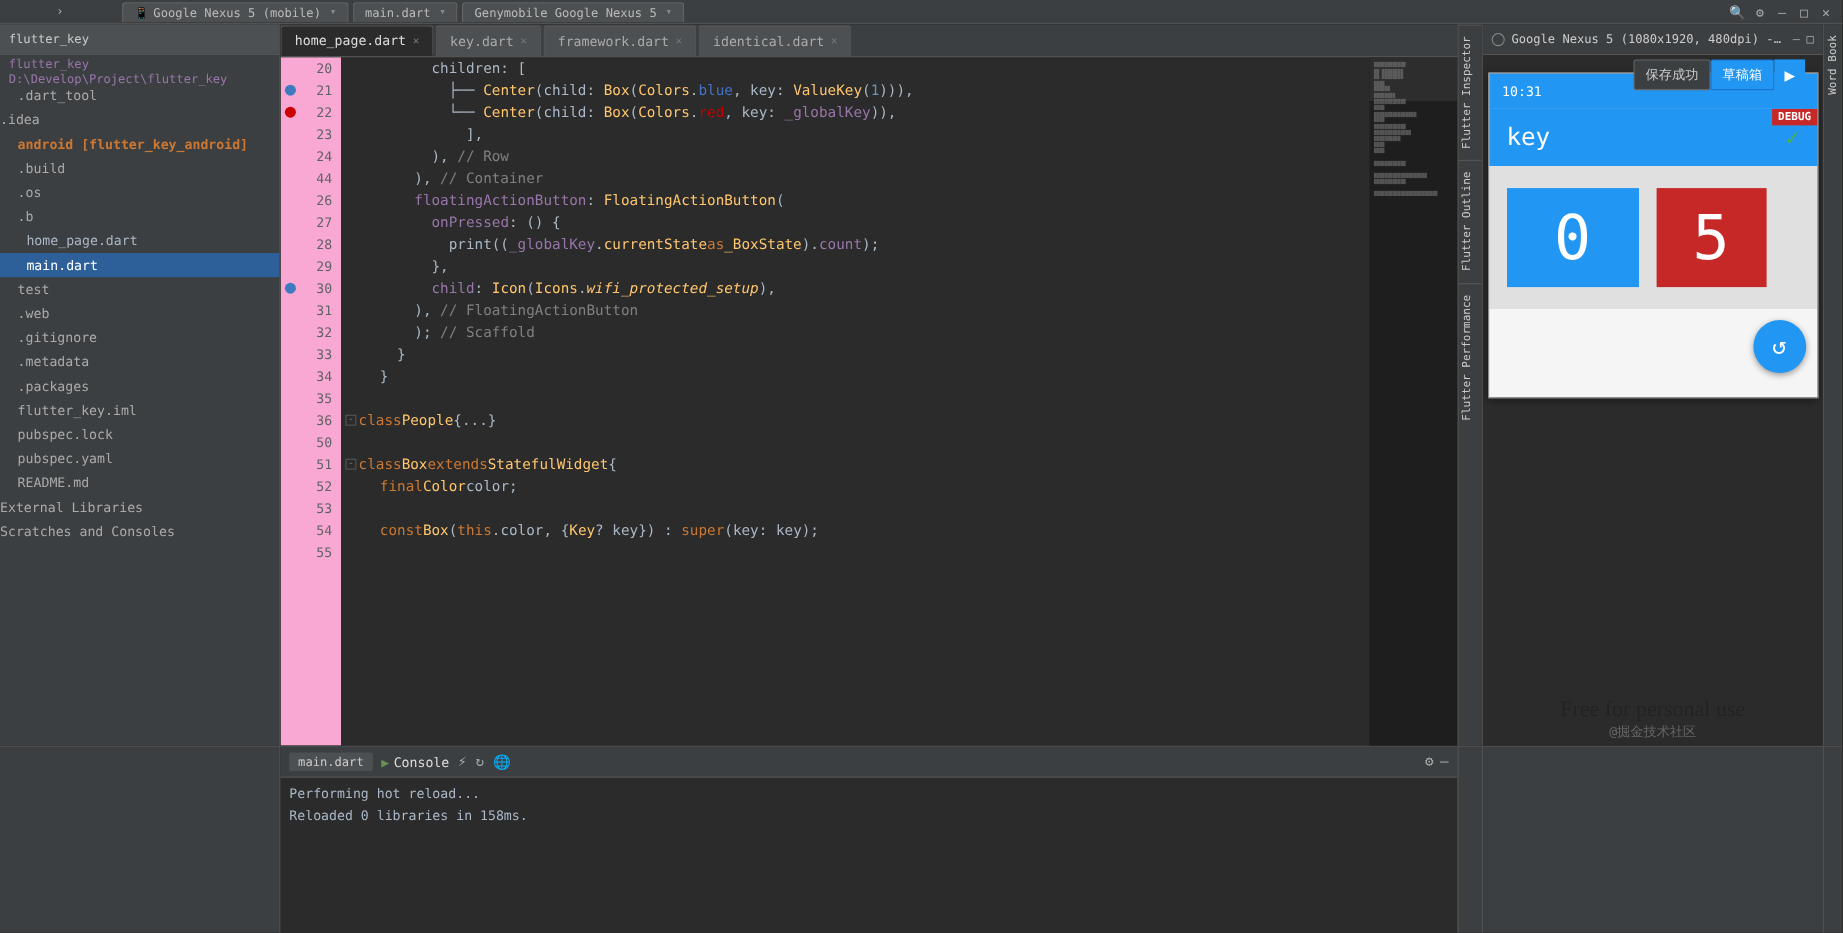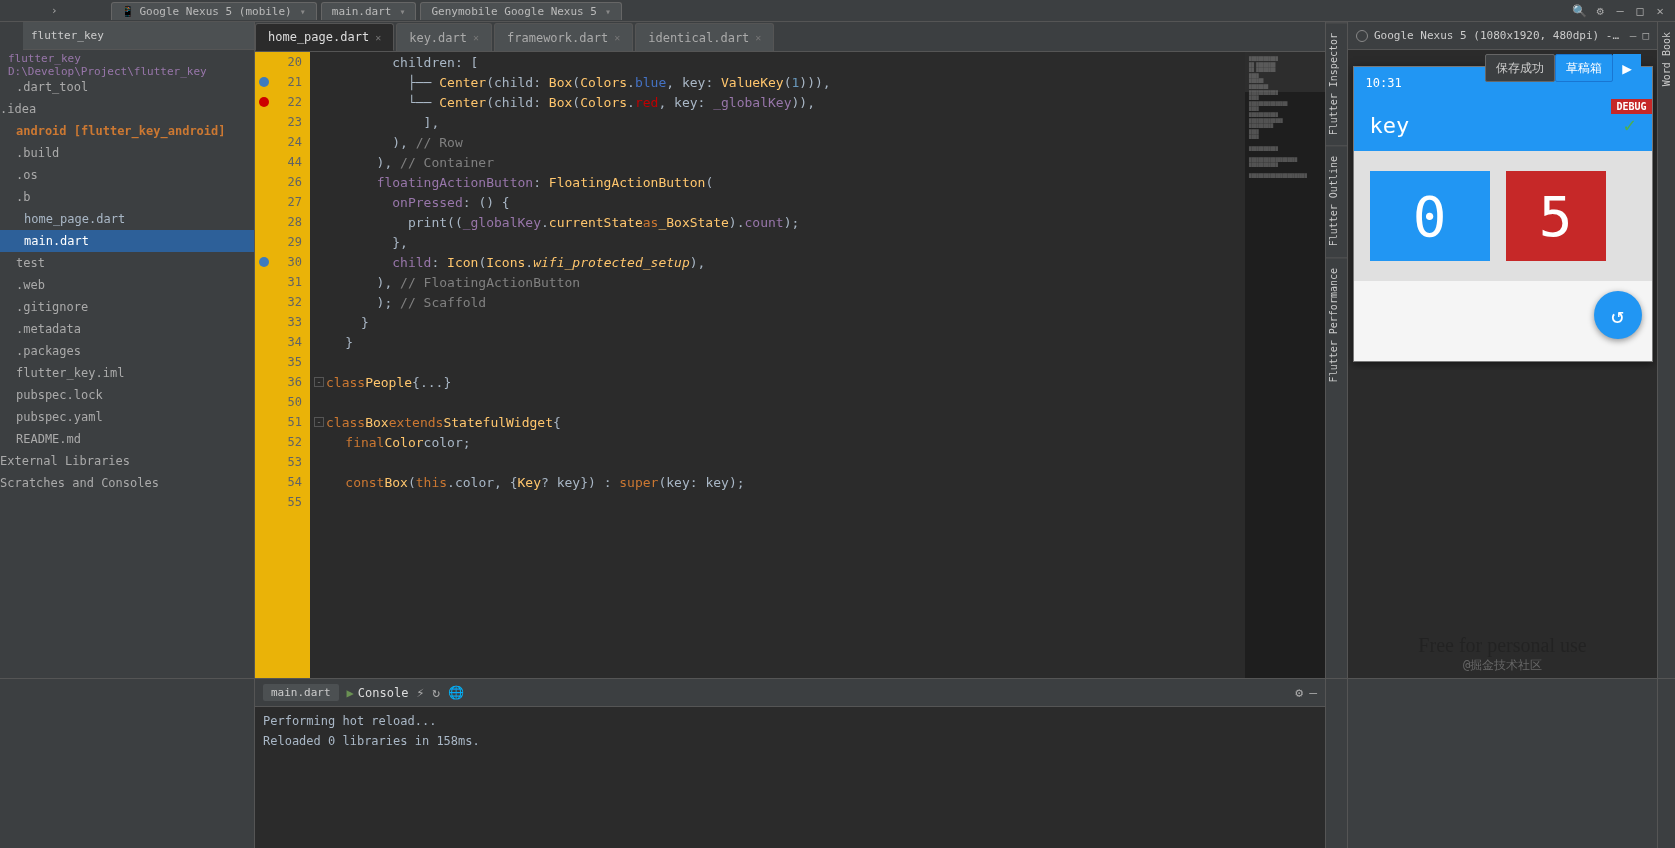--- a/index.html
+++ b/index.html
@@ -46,21 +46,20 @@
     }
     .sidebar-header {
       height: 28px;
       background: #4c5052;
       display: flex;
       align-items: center;
       padding: 0 8px;
       font-size: 11px;
       color: #ccc;
       border-bottom: 1px solid #555;
-      margin-left: 23px;
     }
     .sidebar-tree { flex: 1; overflow-y: auto; padding: 4px 0; }
     .tree-item {
       height: 22px;
       display: flex;
       align-items: center;
       padding-left: 8px;
       font-size: 12px;
       color: #aaa;
       cursor: pointer;
@@ -97,21 +96,21 @@
       cursor: pointer;
       gap: 6px;
       border-radius: 3px 3px 0 0;
     }
     .editor-tab.active { background: #2b2b2b; color: #ddd; border-bottom: 1px solid #2b2b2b; }
     .editor-tab .tab-close { color: #777; font-size: 10px; }
     .editor-content { flex: 1; overflow: hidden; display: flex; }
 
     
     .code-container { flex: 1; overflow-y: auto; overflow-x: auto; display: flex; }
-    .line-numbers { width: 55px; background: #eab308; padding-top: 0; flex-shrink: 0; }
+    .line-numbers { width: 55px; background: #f9a8d4; padding-top: 0; flex-shrink: 0; }
     .line-number {
       height: 20px;
       display: flex;
       align-items: center;
       justify-content: flex-end;
       padding-right: 8px;
       font-size: 12px;
       color: #606366;
       position: relative;
     }

